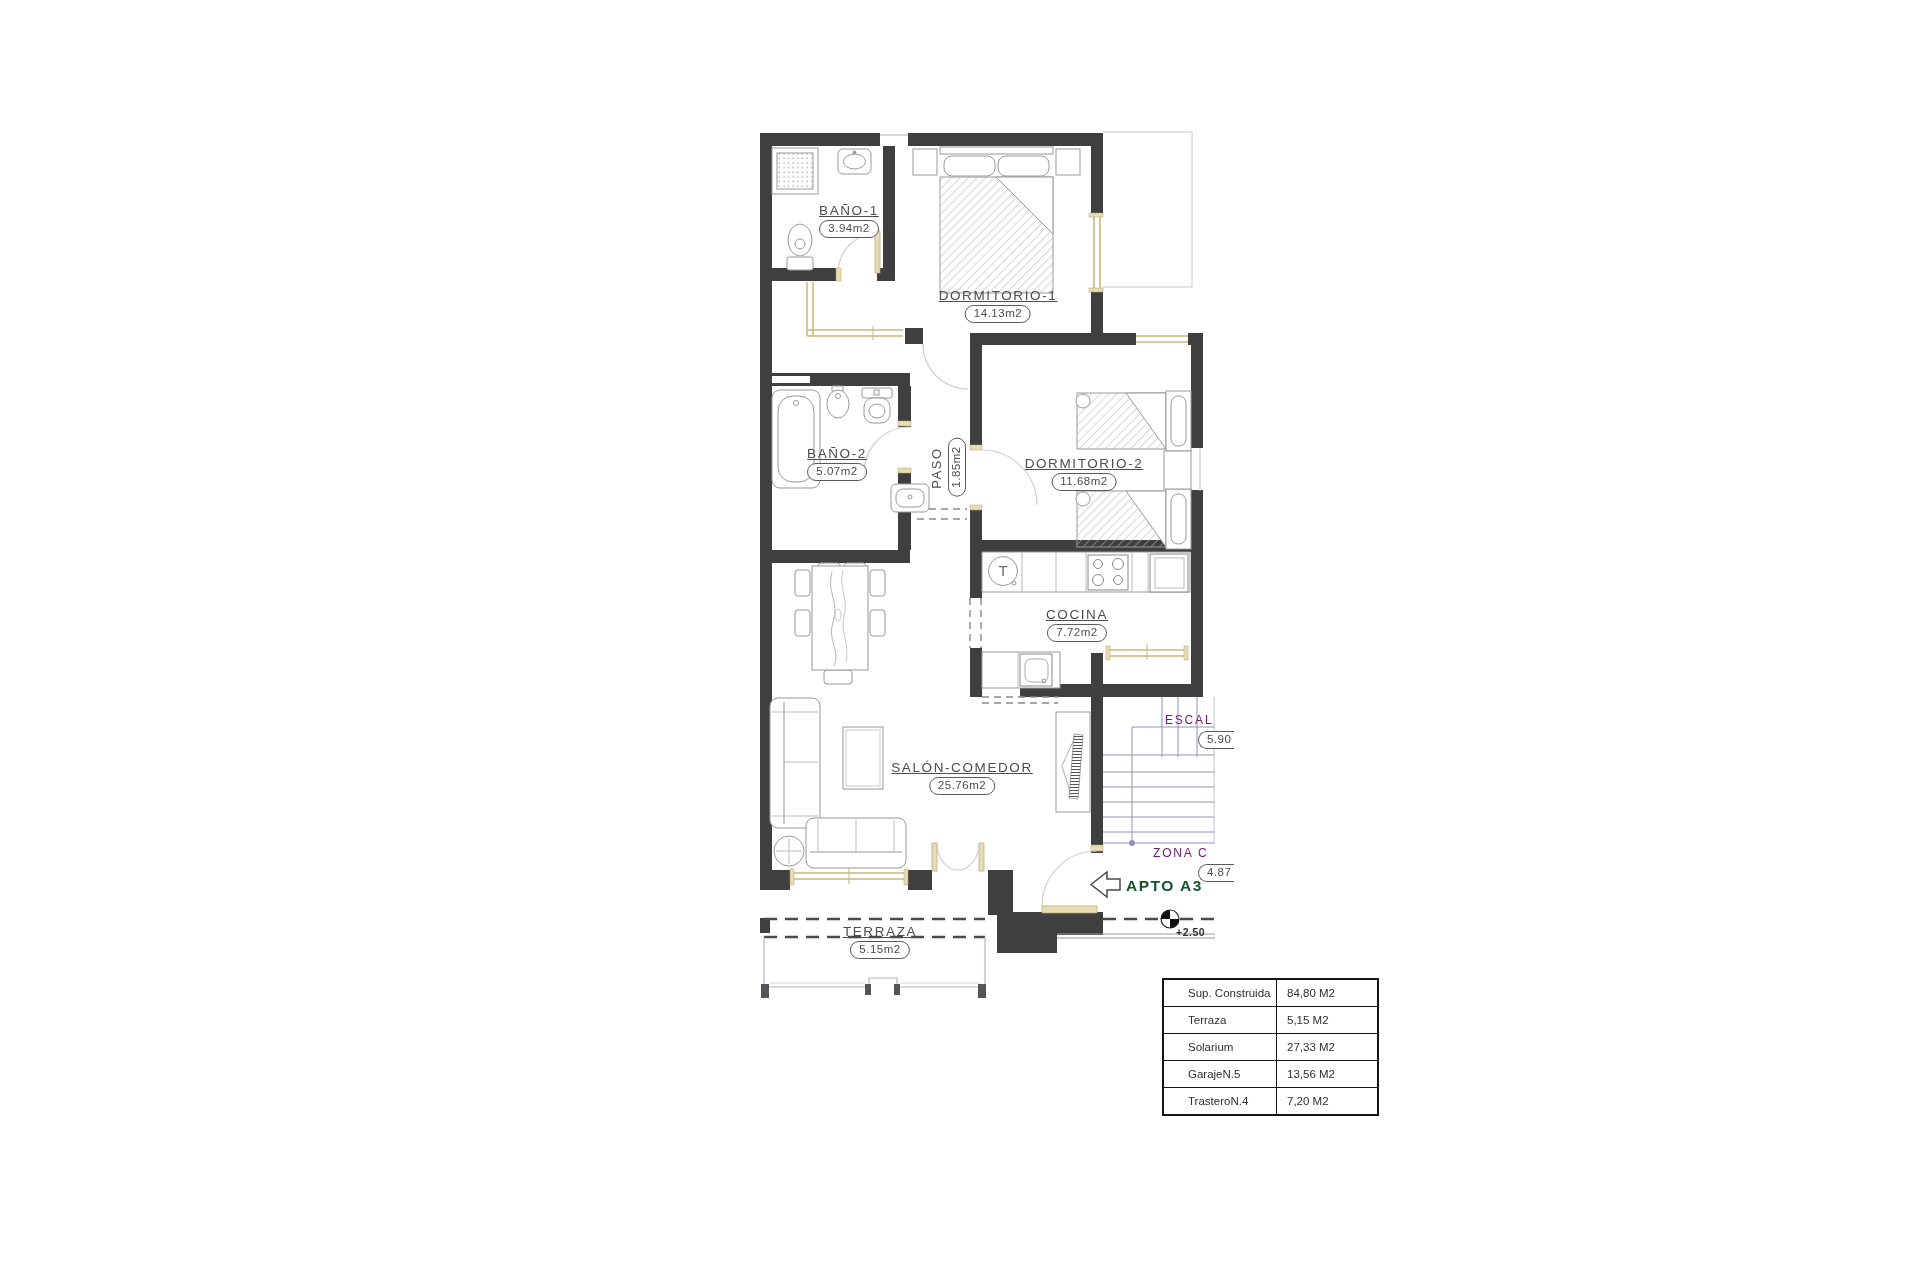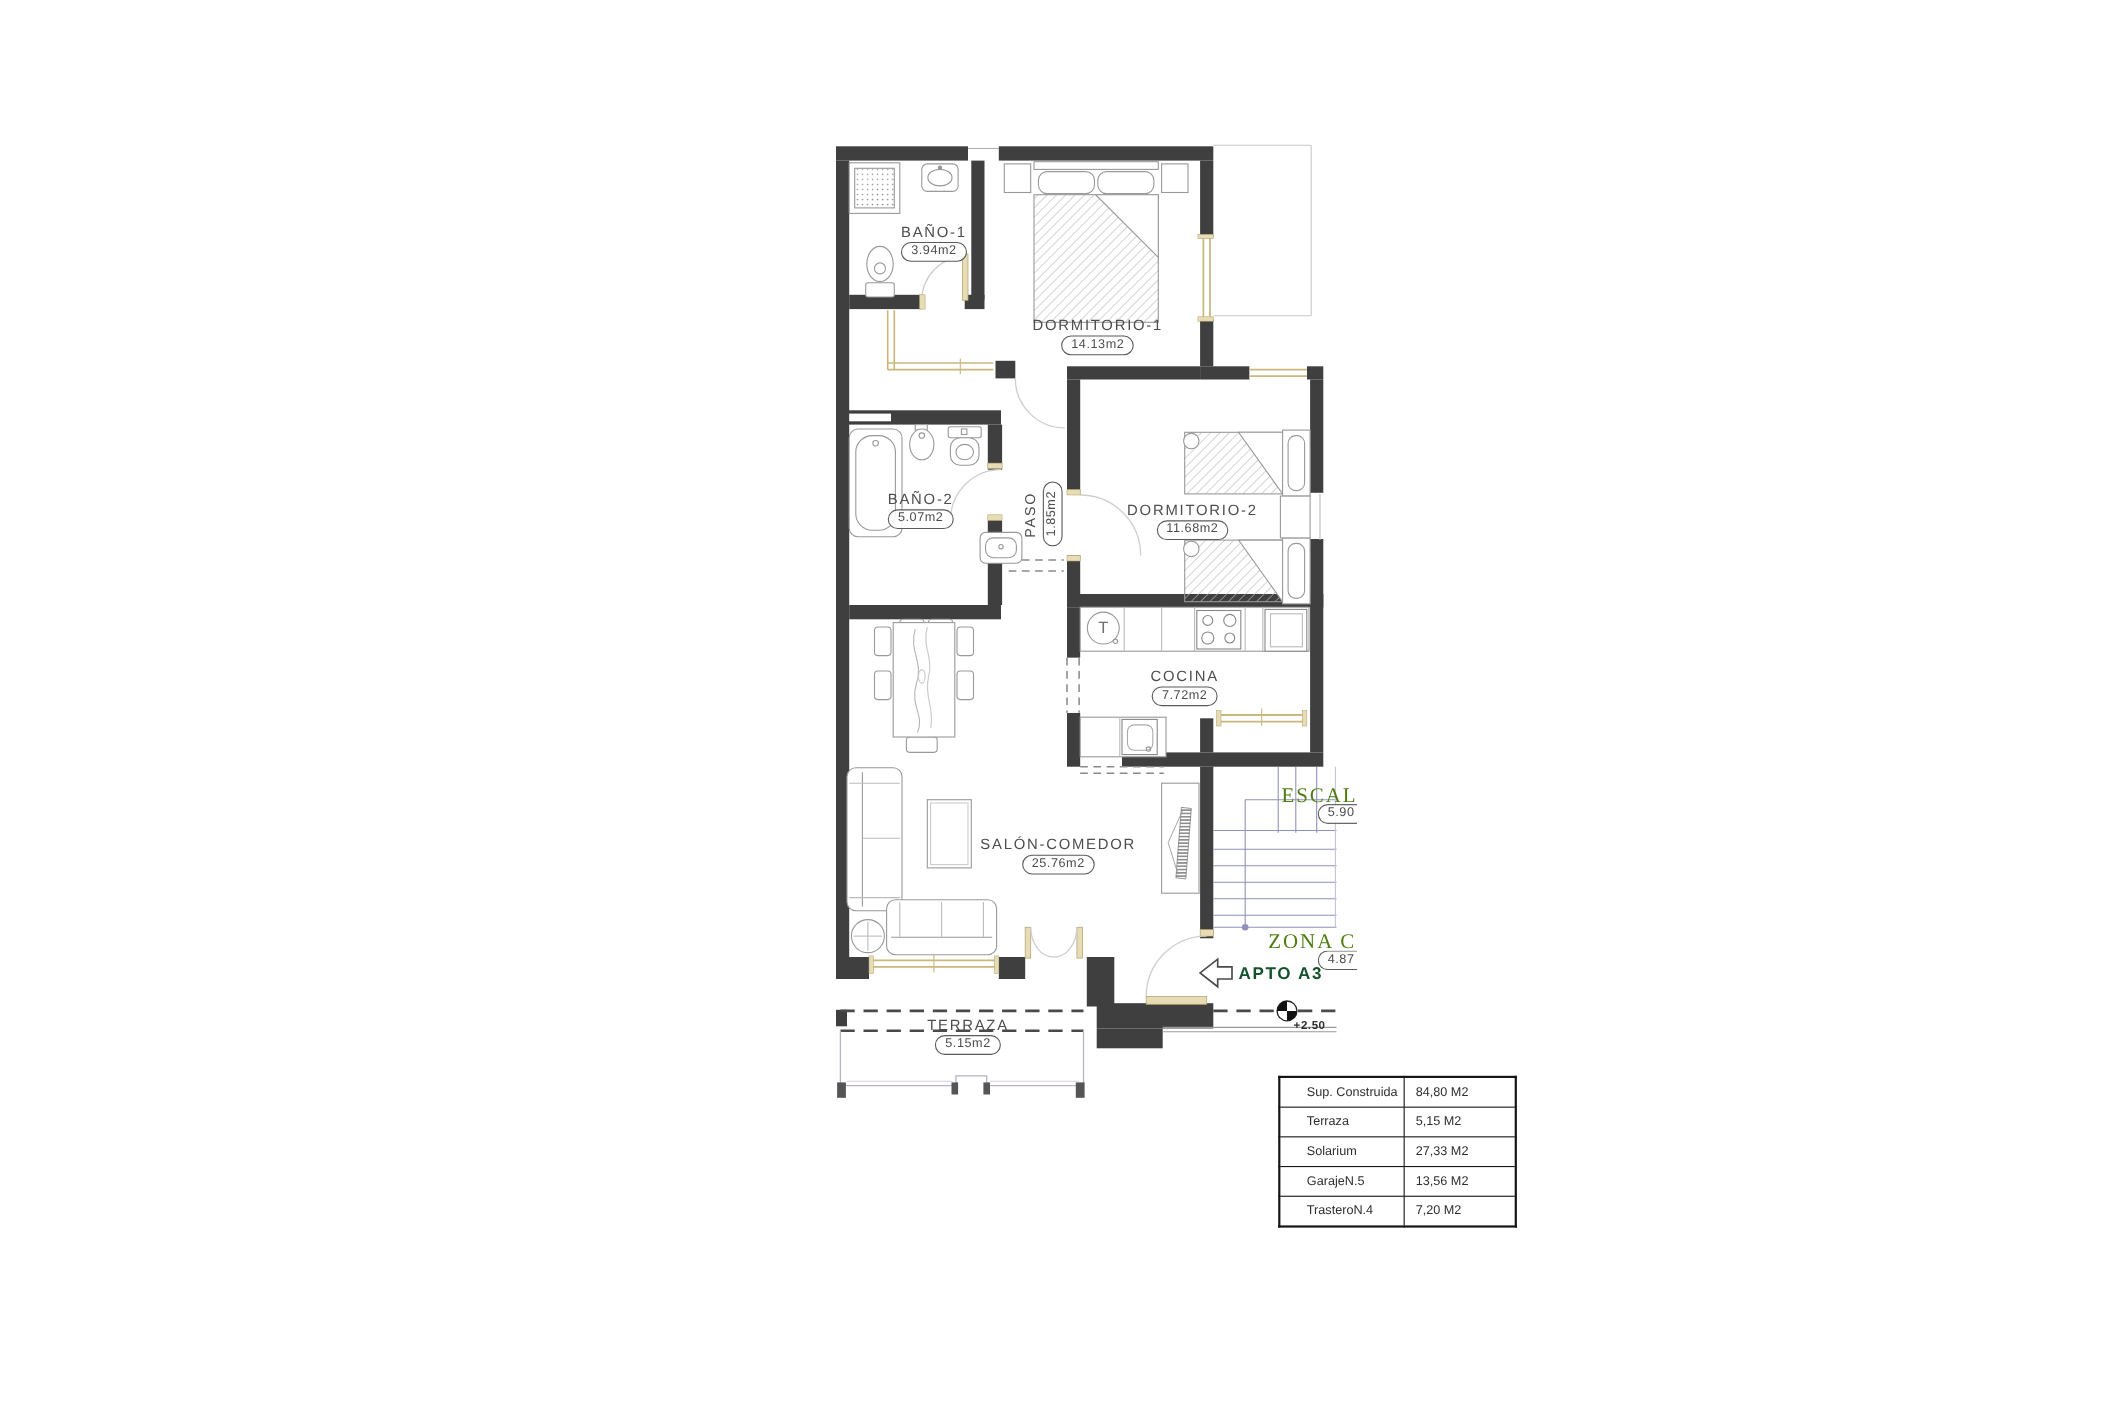--- a/index.html
+++ b/index.html
@@ -1,25 +1,25 @@
 <!DOCTYPE html>
 <html><head>
 <meta charset="utf-8">
 <style>
   html,body{margin:0;padding:0;background:#fff;}
   #canvas{position:relative;width:1920px;height:1280px;background:#fff;overflow:hidden;
           font-family:"Liberation Sans", sans-serif;}
   #plan-svg{position:absolute;left:0;top:0;width:1920px;height:1280px;}
-  .room-label{position:absolute;transform:translateX(-50%);text-align:center;color:#4d4d4d;white-space:nowrap;z-index:5;}
+  .room-label{position:absolute;transform:translateX(-50%);text-align:center;color:#4d4d4d;white-space:nowrap;z-index:5;text-decoration:underline;}
   .room-name{font-size:13.5px;letter-spacing:1.6px;}
   .area-capsule{display:inline-block;margin-top:2px;border:1.4px solid #5a5a5a;border-radius:9px;
                 padding:0 8px;font-size:11.5px;height:16px;line-height:15px;letter-spacing:.5px;color:#4d4d4d;background:rgba(255,255,255,.85);}
   .rot{position:absolute;transform:translate(-50%,-50%) rotate(-90deg);transform-origin:center;color:#4d4d4d;white-space:nowrap;z-index:5;}
   .rot .room-name{font-size:13px;}
-  .annot-name{position:absolute;color:#4d7c0f;font-size:19px;letter-spacing:1.8px;white-space:nowrap;z-index:5;font-family:Liberation Serif, serif;}
+  .annot-name{position:absolute;color:#701a75;font-size:12px;letter-spacing:1.8px;white-space:nowrap;z-index:5;}
   .cap-abs{position:absolute;z-index:5;margin-left:26px;}
   .cut{border-right:none;border-radius:9px 0 0 9px;padding-right:3px;}
   .apto-tag{position:absolute;color:#14532d;font-size:15.5px;font-weight:bold;letter-spacing:1.5px;white-space:nowrap;z-index:5;}
   .level-mark{position:absolute;color:#2e2e2e;font-size:10.5px;font-weight:bold;letter-spacing:.5px;z-index:5;margin-top:28px;}
   .washer-t{position:absolute;transform:translate(-50%,-52%);color:#6f6f6f;font-size:15px;z-index:5;}
   .sum-table{position:absolute;left:1162px;top:978px;border-collapse:collapse;background:#fff;
              border:2.2px solid #151515;z-index:6;}
   .sum-table td{border:1.6px solid #151515;font-size:11.5px;color:#2e2e2e;height:26px;vertical-align:middle;}
   .sum-table td.c1{width:84px;padding:0 4px 0 24px;}
   .sum-table td.c2{width:86px;padding:0 4px 0 10px;}

